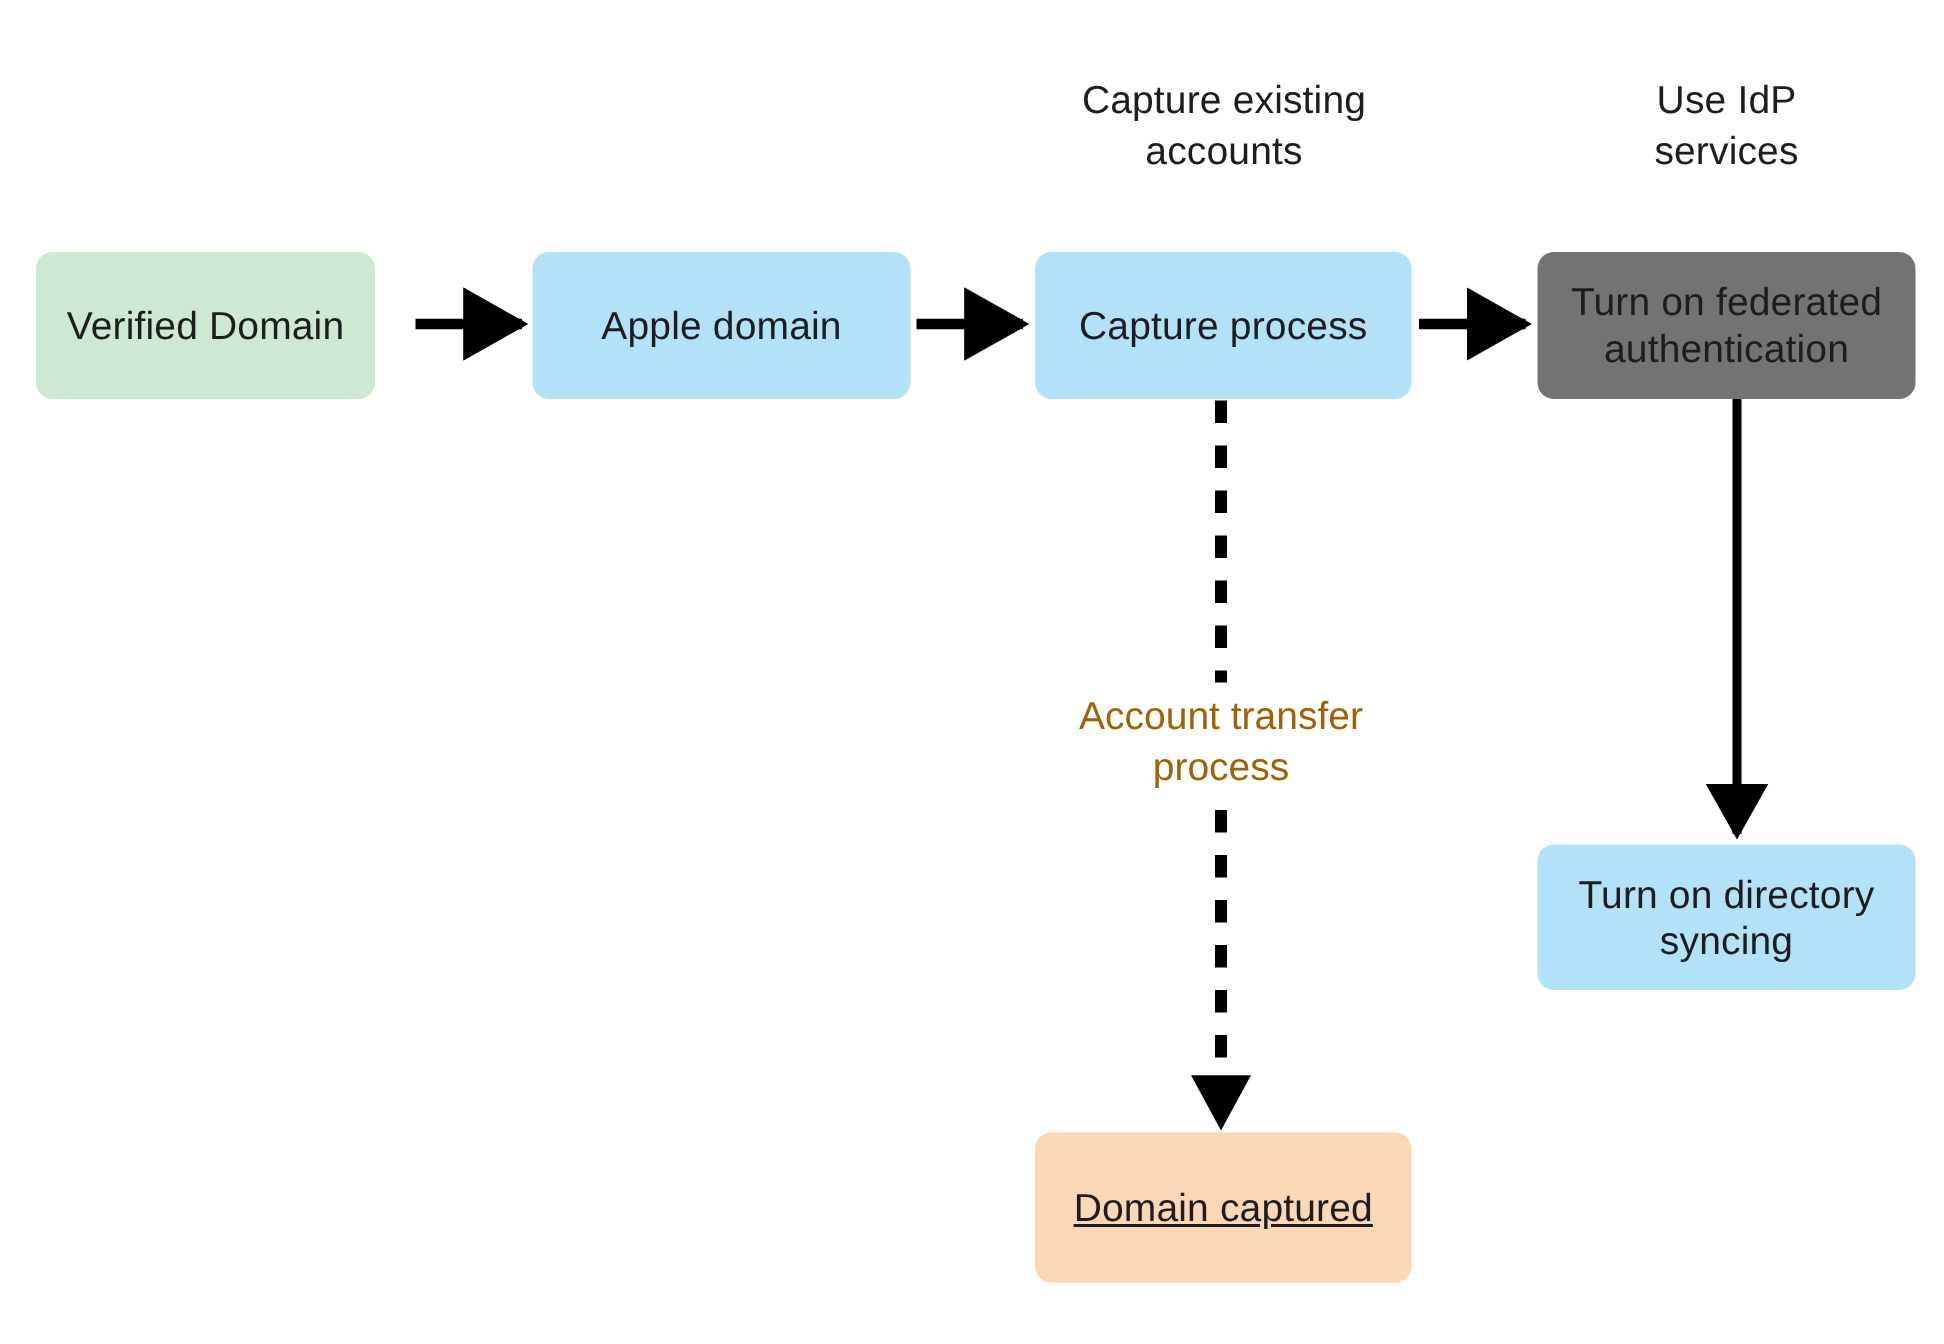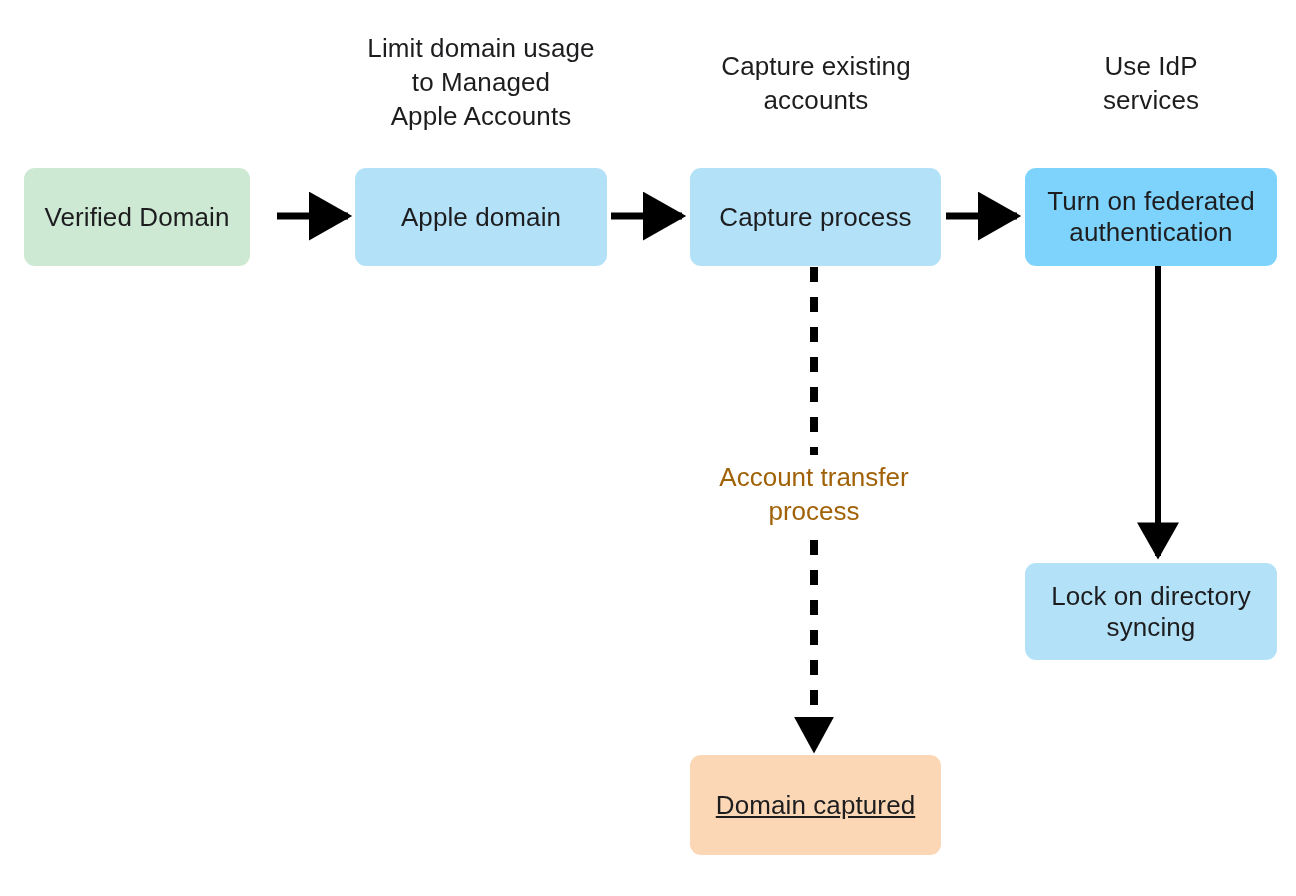--- a/index.html
+++ b/index.html
@@ -82,40 +82,37 @@
 
     <line x1="946" y1="216" x2="1017" y2="216" stroke="#000000" stroke-width="7" marker-end="url(#arrowhead)"></line>
 
     <line x1="1158" y1="266" x2="1158" y2="556" stroke="#000000" stroke-width="6" marker-end="url(#arrowhead)"></line>
 
     <line x1="814" y1="267" x2="814" y2="455" stroke="#000000" stroke-width="8" stroke-dasharray="15 15"></line>
 
     <line x1="814" y1="540" x2="814" y2="748" stroke="#000000" stroke-width="8" stroke-dasharray="15 15" marker-end="url(#arrowhead-dash)"></line>
   </svg>
 
-  <div class="caption" style="left:355px; top:32px; width:252px;">Limit domain usage
-to Managed
-Apple Accounts</div>
 
   <div class="caption" style="left:690px; top:50px; width:252px;">Capture existing
 accounts</div>
 
   <div class="caption" style="left:1025px; top:50px; width:252px;">Use IdP
 services</div>
 
   <div class="node" style="left:24px; top:168px; width:226px; height:98px; background:#cee9d3;text-align:right;">Verified Domain</div>
 
   <div class="node" style="left:355px; top:168px; width:252px; height:98px; background:#b3e2f8;">Apple domain</div>
 
   <div class="node" style="left:690px; top:168px; width:251px; height:98px; background:#b3e2f8;">Capture process</div>
 
-  <div class="node" style="left:1025px; top:168px; width:252px; height:98px; background:#7dd3fc;">Turn on federated
+  <div class="node" style="left:1025px; top:168px; width:252px; height:98px; background:#737373;">Turn on federated
 authentication</div>
 
-  <div class="node" style="left:1025px; top:563px; width:252px; height:97px; background:#b3e2f8;">Lock on directory
+  <div class="node" style="left:1025px; top:563px; width:252px; height:97px; background:#b3e2f8;">Turn on directory
 syncing</div>
 
   <div class="node" style="left:690px; top:755px; width:251px; height:100px; background:#fbd7b5;text-decoration:underline;">Domain captured</div>
 
   <div class="edge-label" style="left:688px; top:461px; width:252px;">Account transfer
 process</div>
 
 
 </div>
 

